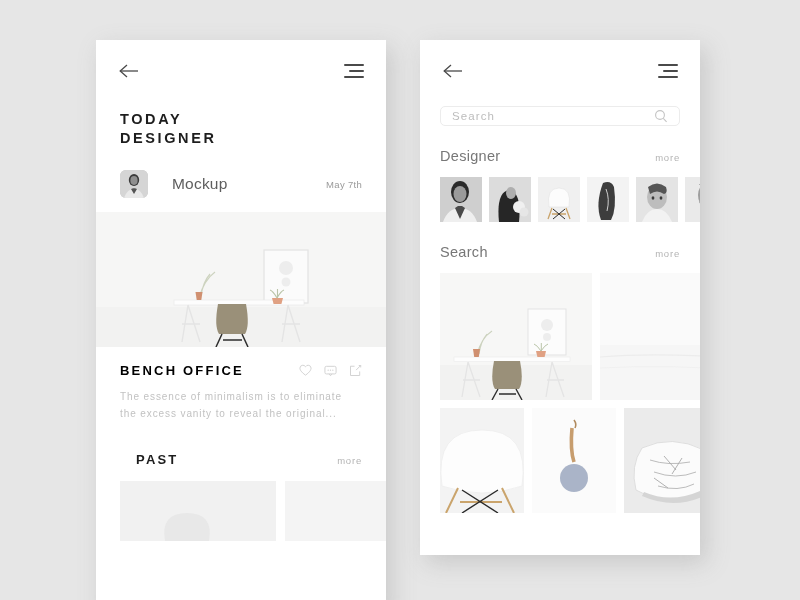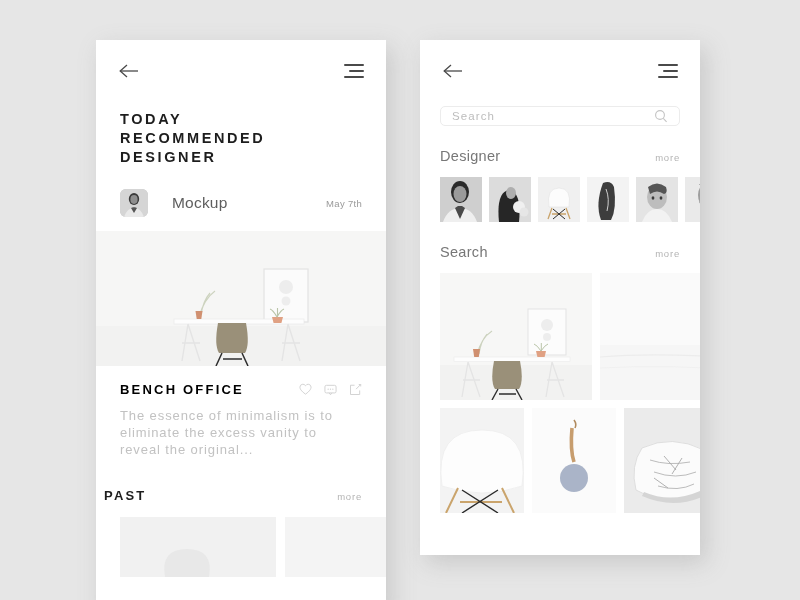--- a/index.html
+++ b/index.html
@@ -90,30 +90,30 @@
     font-size: 13px;
     font-weight: bold;
     letter-spacing: 2.2px;
     color: #000000;
   }
   .post-actions { margin-left: auto; display: flex; gap: 12px; align-items: center; }
   .post-actions svg { display: block; }
 
   .post-desc {
     padding: 10px 24px 0 24px;
-    font-size: 13px;
+    font-size: 10px;
     line-height: 17px;
     letter-spacing: .9px;
     color: #c2c2c2;
   }
 
   .section-head {
     display: flex;
     align-items: baseline;
-    padding: 30px 24px 0 8px;
+    padding: 30px 24px 0 40px;
   }
   .section-title-caps {
     font-size: 13px;
     font-weight: bold;
     letter-spacing: 2.2px;
     color: #1d1d1d;
   }
   .more-link {
     margin-left: auto;
     font-size: 9.5px;
@@ -188,21 +188,20 @@
         <span class="menu-icon">
             <i></i>
             <i></i>
             <i></i>
           </span>
       </span>
     </div>
 
     <div class="page-title">
       <div>TODAY</div>
-      <div>RECOMMENDED</div>
       <div>DESIGNER</div>
     </div>
 
     <div class="author-row">
       <span class="avatar">
         <svg width="28" height="28" viewBox="0 0 28 28">
           <rect width="28" height="28" fill="#d5d5d5"></rect>
           <ellipse cx="14" cy="10" rx="5.2" ry="6" fill="#3a3a3a"></ellipse>
           <ellipse cx="14" cy="10.5" rx="3.6" ry="4.4" fill="#8e8e8e"></ellipse>
           <path d="M4 28 q3-9 10-9 t10 9 z" fill="#e9e9e9"></path>

